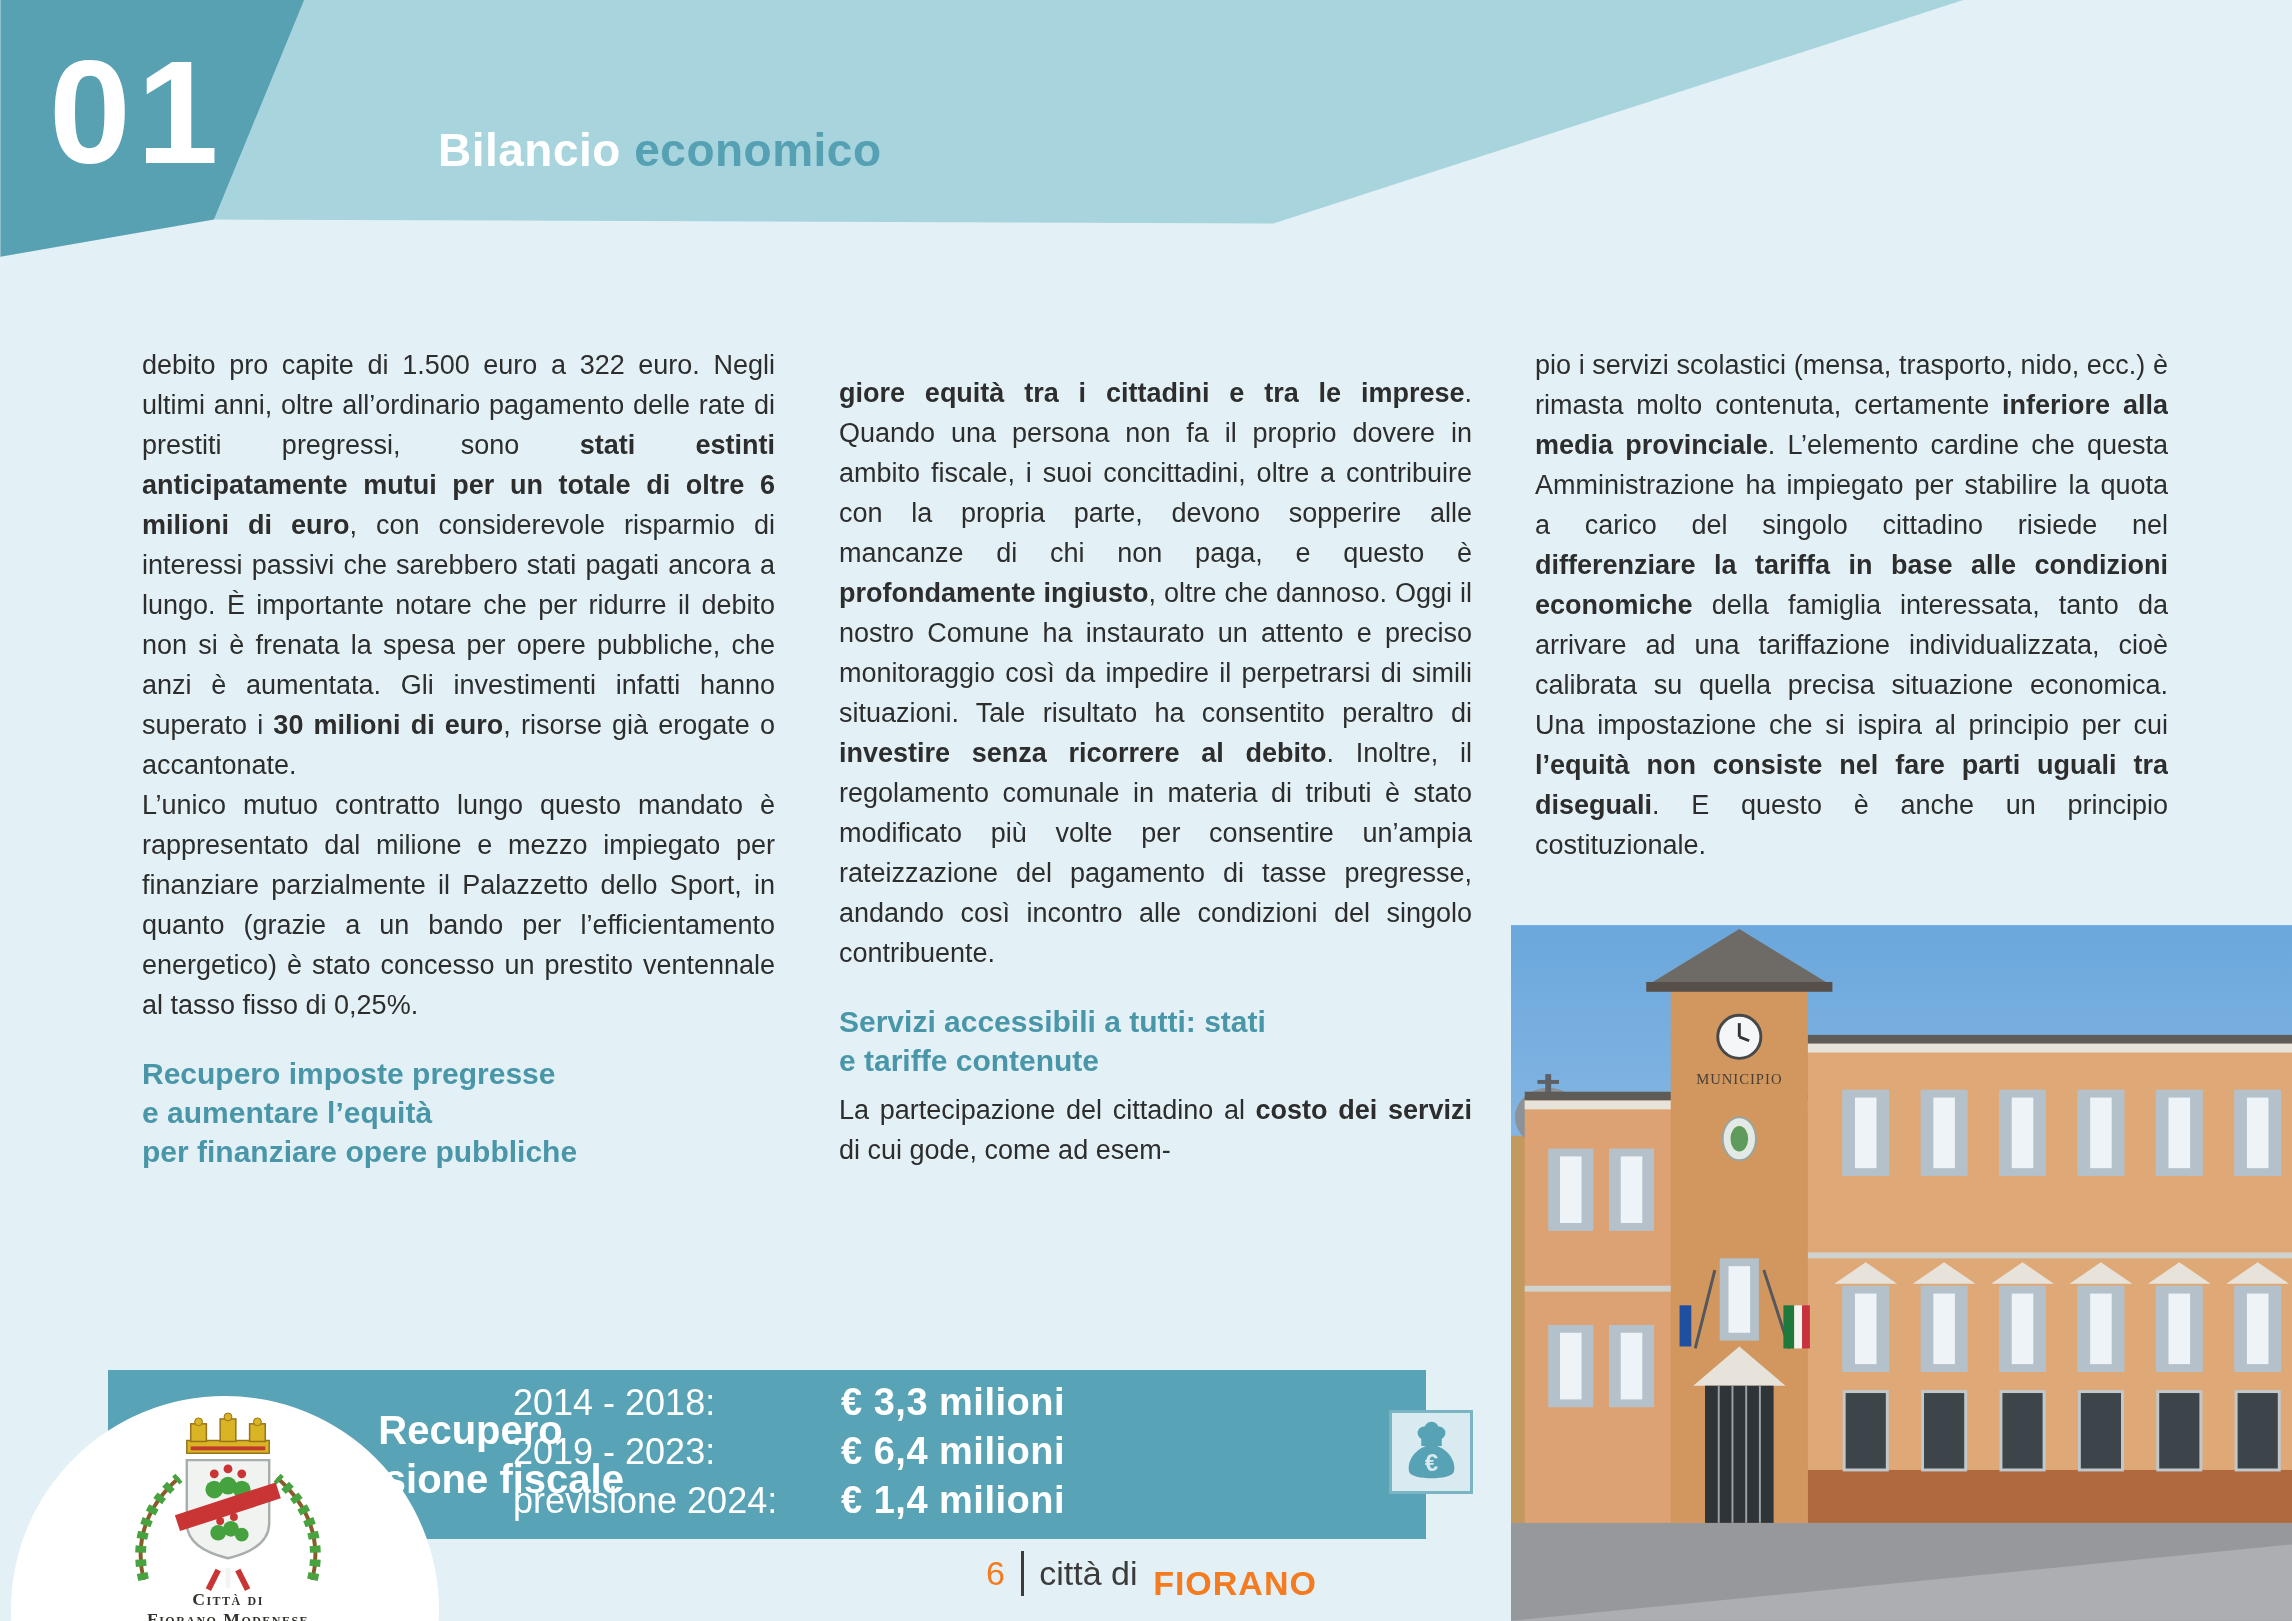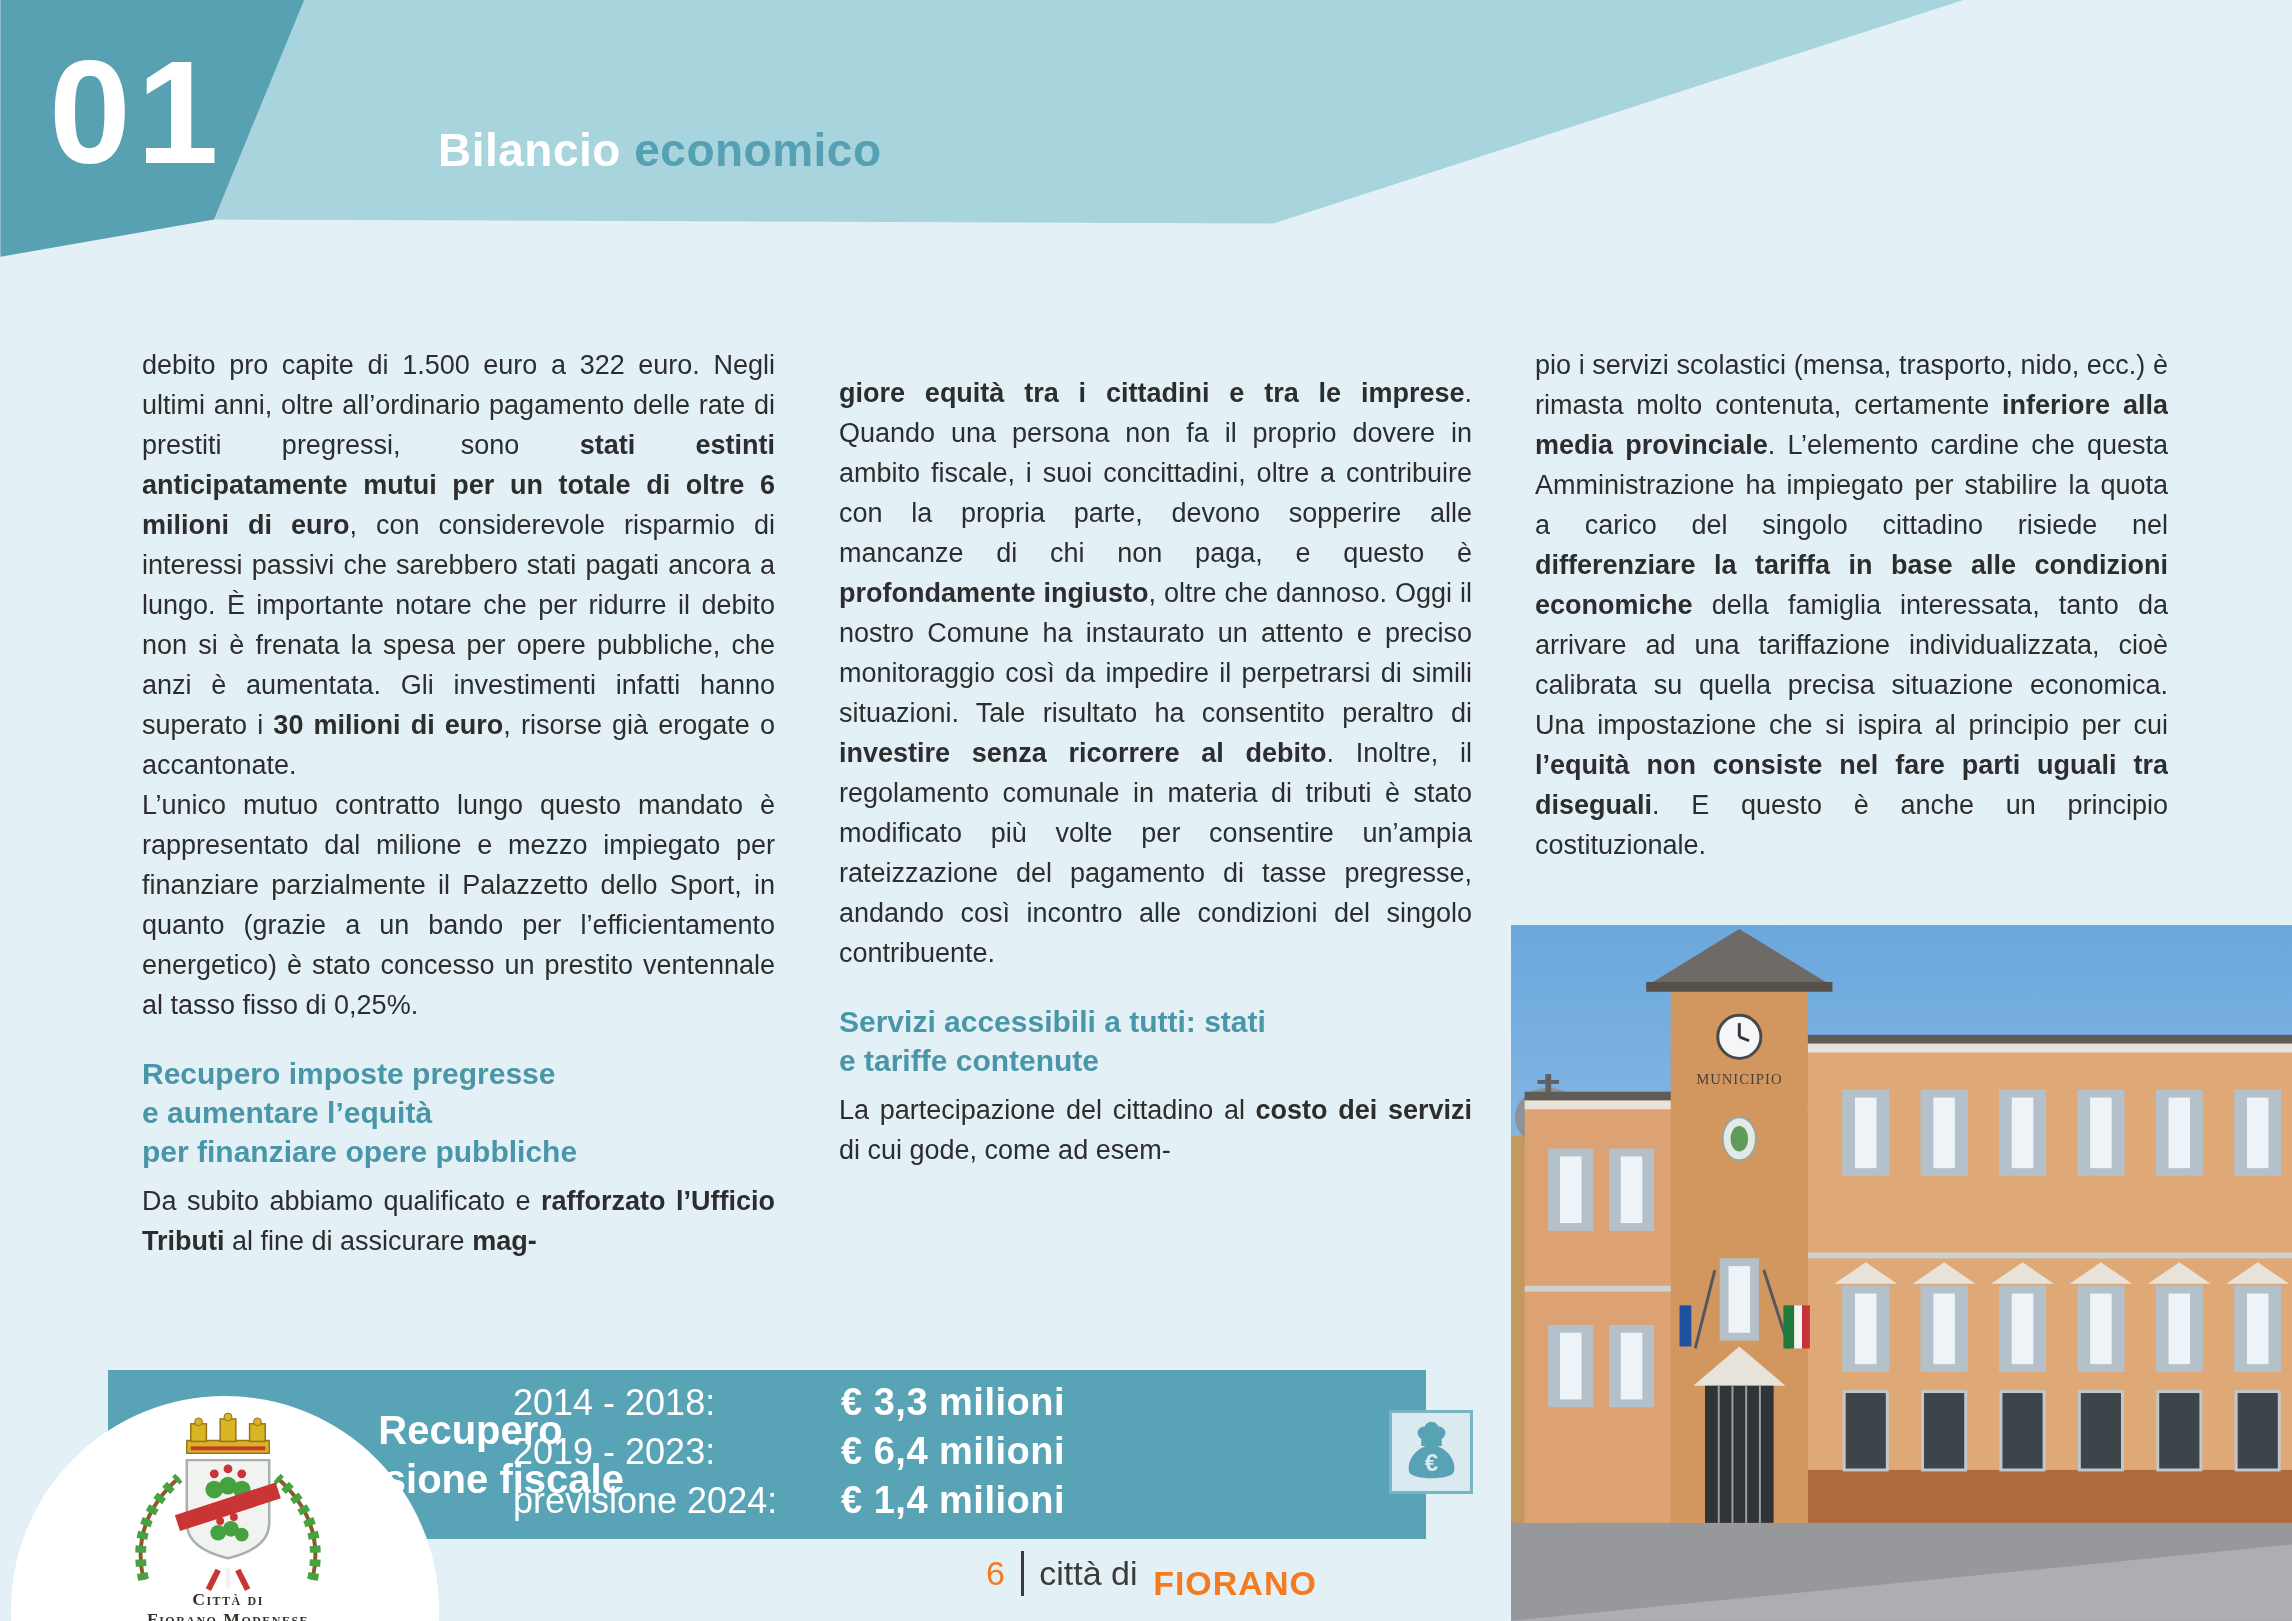--- a/index.html
+++ b/index.html
@@ -76,21 +76,20 @@
 
   <div class="col col-1">
     <p><span>debito pro capite di 1.500 euro a 322 euro. Negli ultimi anni, oltre all’ordinario pagamento delle rate di prestiti pregressi, sono </span><span class="b">stati estinti anticipatamente mutui per un totale di oltre 6 milioni di euro</span><span>, con considerevole risparmio di interessi passivi che sarebbero stati pagati ancora a lungo. È importante notare che per ridurre il debito non si è frenata la spesa per opere pubbliche, che anzi è aumentata. Gli investimenti infatti hanno superato i </span><span class="b">30 milioni di euro</span><span>, risorse già erogate o accantonate.</span></p>
     <p><span>L’unico mutuo contratto lungo questo mandato è rappresentato dal milione e mezzo impiegato per finanziare parzialmente il Palazzetto dello Sport, in quanto (grazie a un bando per l’efficientamento energetico) è stato concesso un prestito ventennale al tasso fisso di 0,25%.</span></p>
     <div class="subhead">
 
       <span class="line">Recupero imposte pregresse</span>
       <span class="line">e aumentare l’equità</span>
       <span class="line">per finanziare opere pubbliche</span>
     </div>
-    <p><span>Da subito abbiamo qualificato e </span><span class="b">rafforzato l’Ufficio Tributi</span><span> al fine di assicurare </span><span class="b">mag-</span></p>
   </div>
 
   <div class="col col-2">
     <p><span class="b">giore equità tra i cittadini e tra le imprese</span><span>. Quando una persona non fa il proprio dovere in ambito fiscale, i suoi concittadini, oltre a contribuire con la propria parte, devono sopperire alle mancanze di chi non paga, e questo è </span><span class="b">profondamente ingiusto</span><span>, oltre che dannoso. Oggi il nostro Comune ha instaurato un attento e preciso monitoraggio così da impedire il perpetrarsi di simili situazioni.  Tale risultato ha consentito peraltro di </span><span class="b">investire senza ricorrere al debito</span><span>. Inoltre, il regolamento comunale in materia di tributi è stato modificato più volte per consentire un’ampia rateizzazione del pagamento di tasse pregresse, andando così incontro alle condizioni del singolo contribuente.</span></p>
     <div class="subhead">
 
       <span class="line">Servizi accessibili a tutti: stati</span>
       <span class="line">e tariffe contenute</span>
     </div>
     <p><span>La partecipazione del cittadino al </span><span class="b">costo dei servizi</span><span> di cui gode, come ad esem-</span></p>

